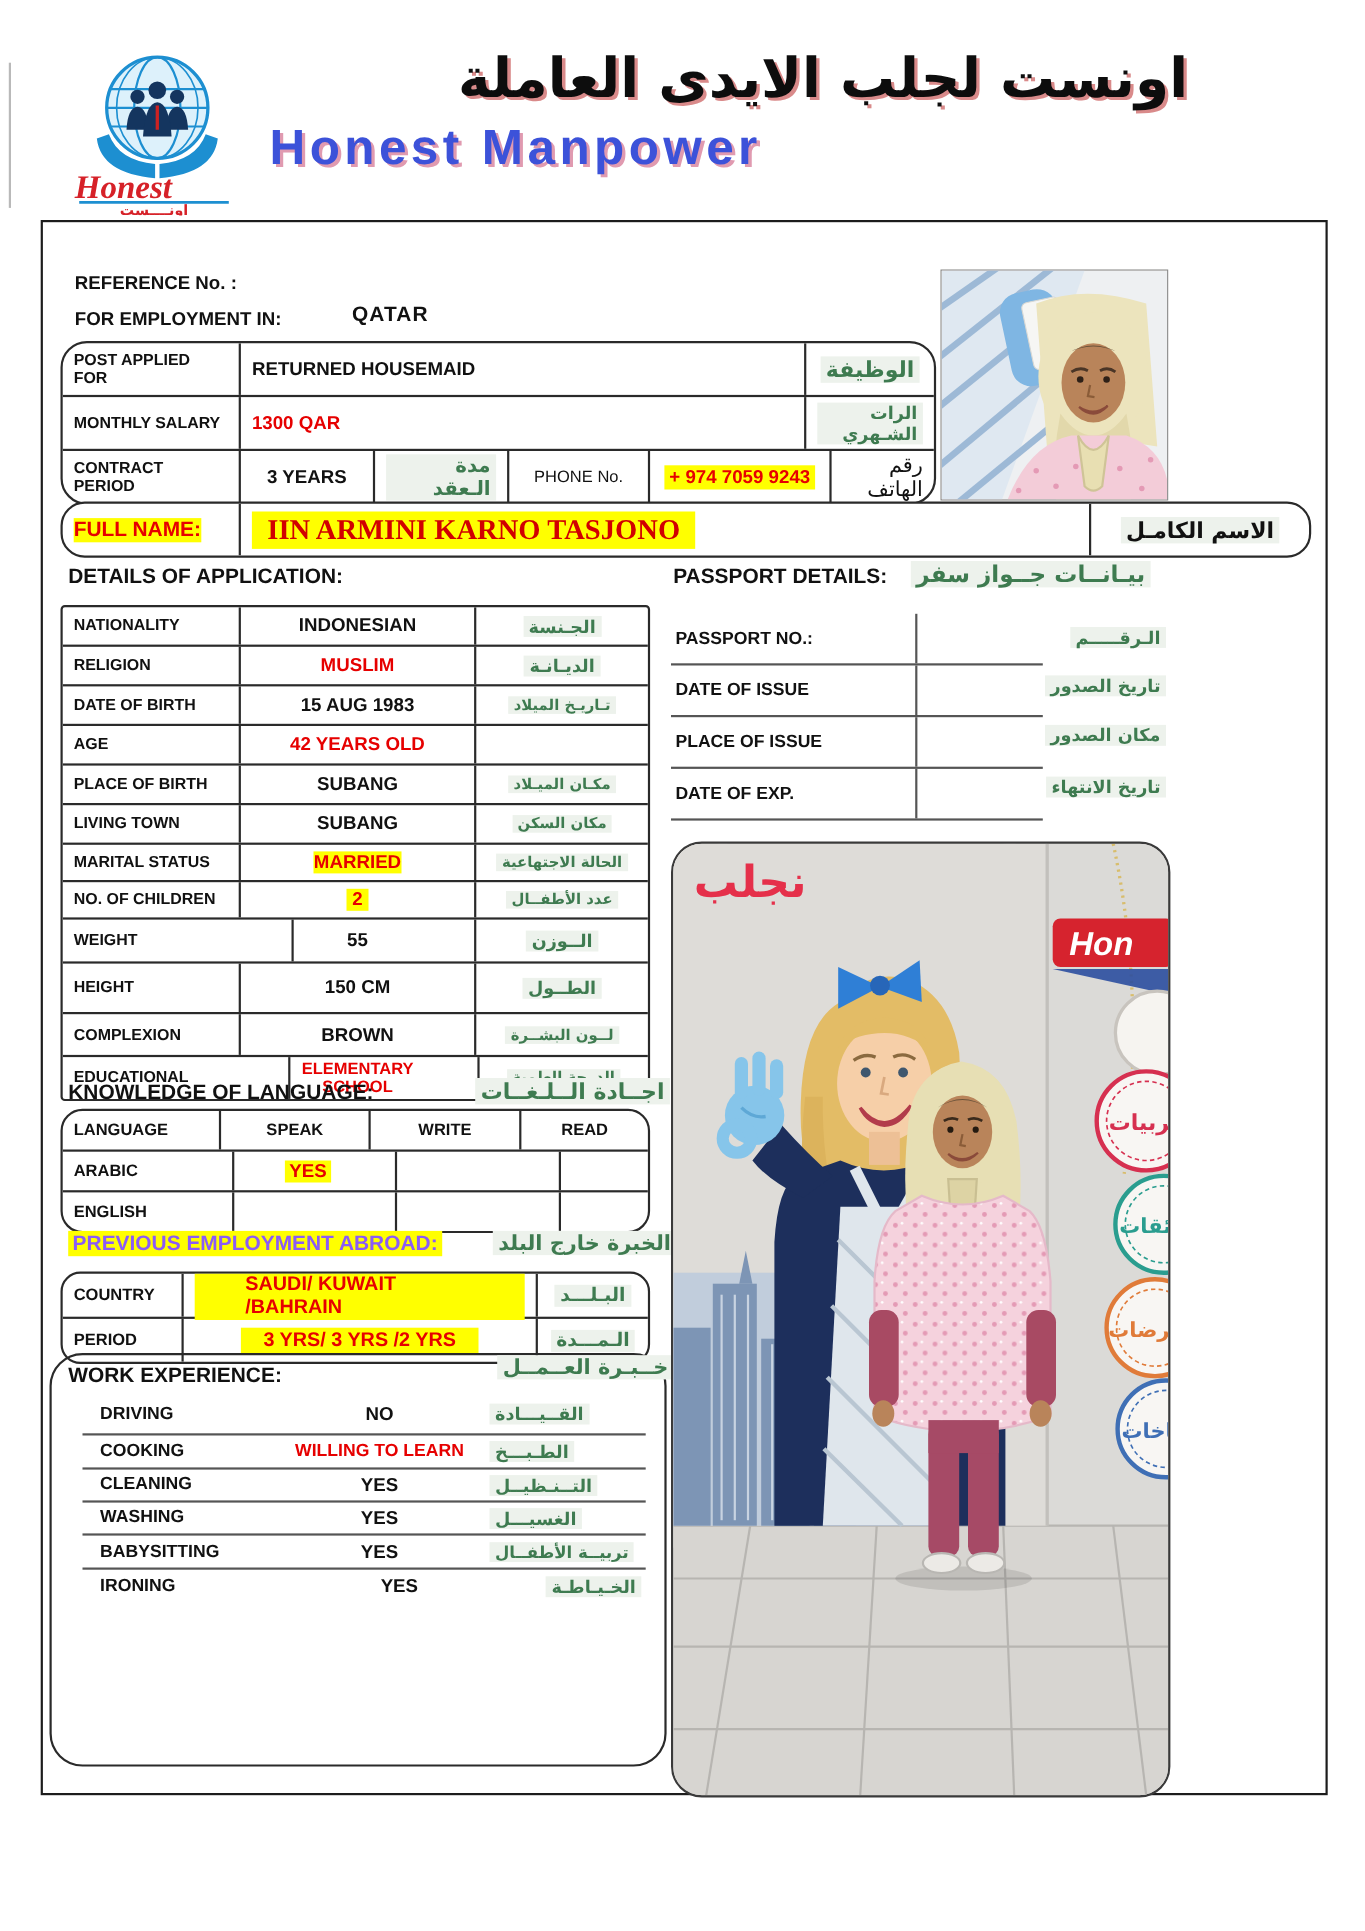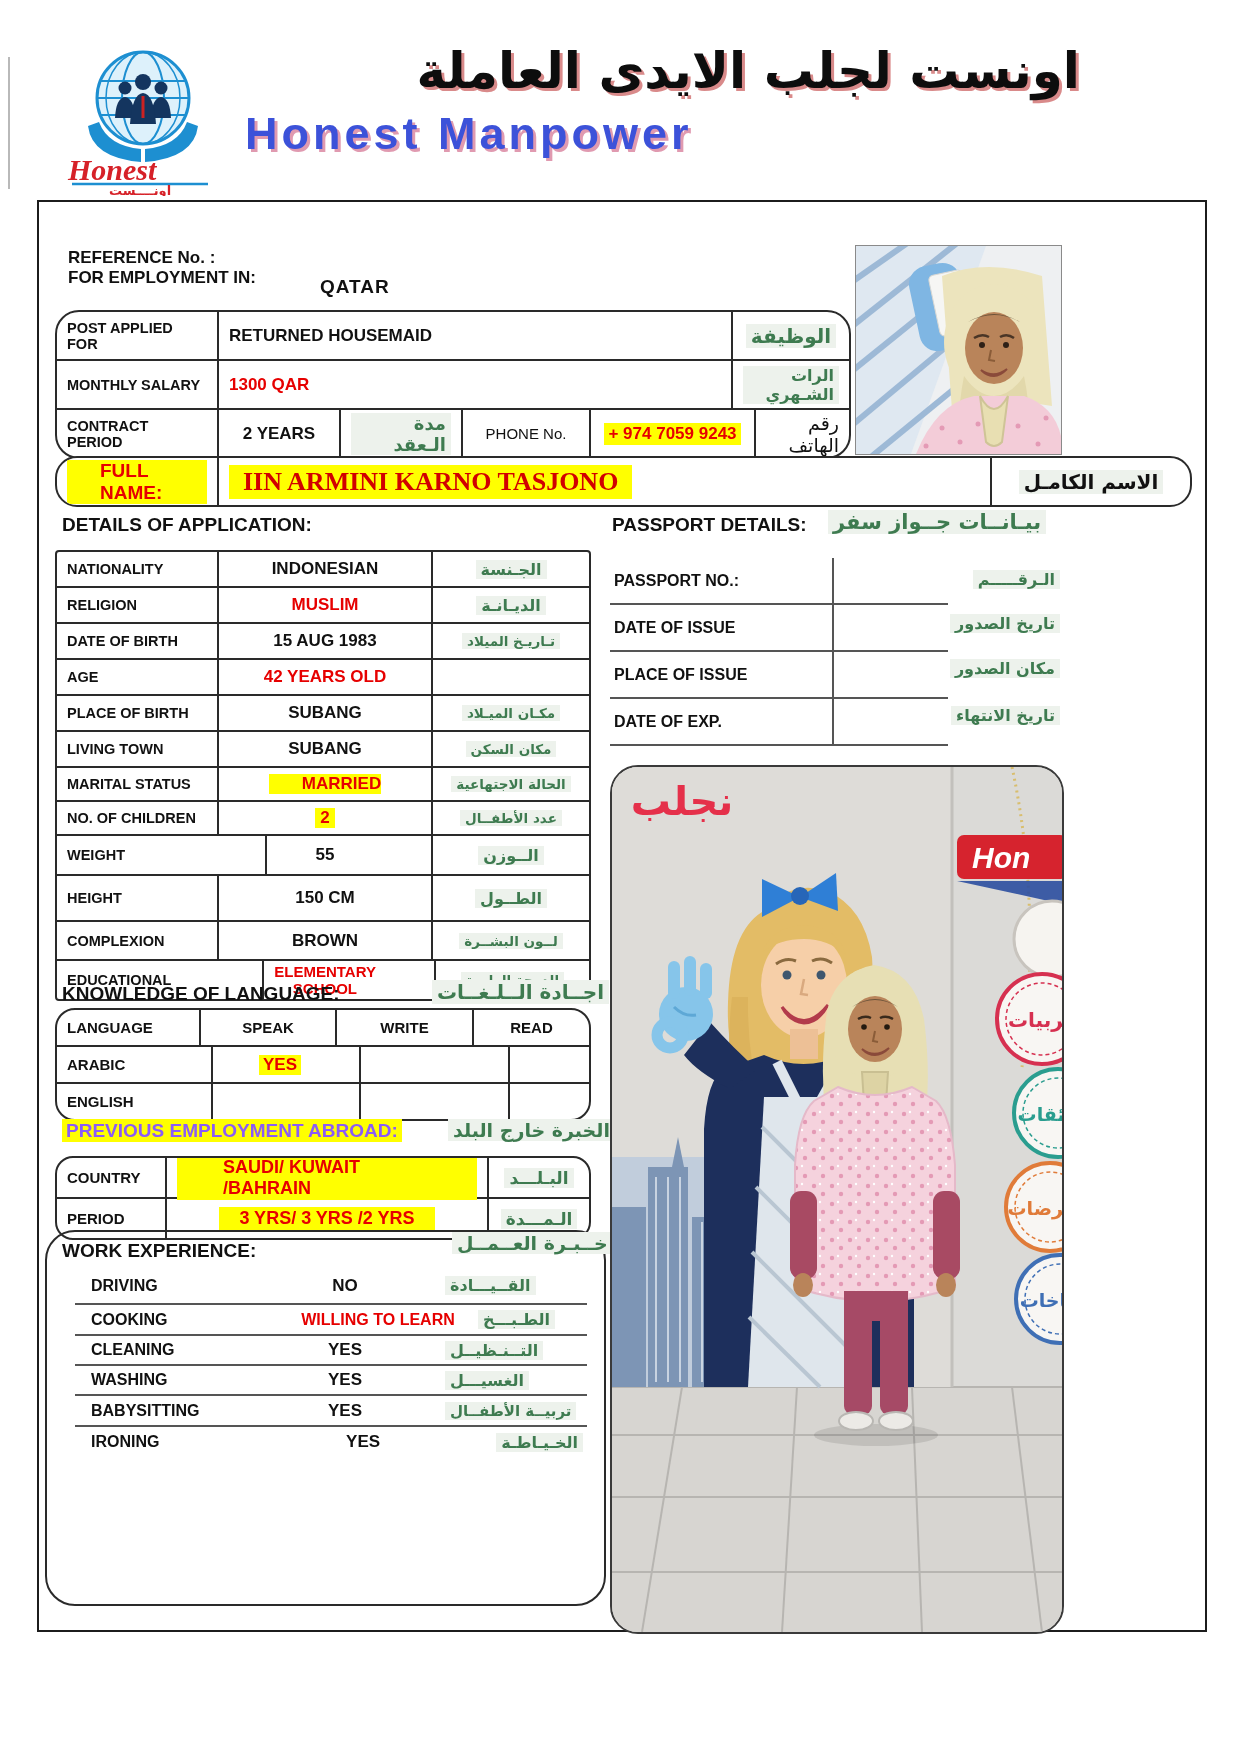--- a/index.html
+++ b/index.html
@@ -1,37 +1,37 @@
 <!DOCTYPE html>
 <html><head>
 <meta charset="utf-8">
 <style>
   html,body{margin:0;padding:0;background:#ffffff;}
   .page{position:relative;width:1241px;height:1755px;background:#fff;overflow:hidden;
         font-family:"Liberation Sans",sans-serif;color:#111;}
   .abs{position:absolute;}
   .ar{font-family:"DejaVu Sans",sans-serif;direction:rtl;}
   .green{color:#3e7b50;}
-  .red{color:#e60000;padding-left:33px;}
+  .red{color:#e60000;}
   .yel{background:#ffff00;}
   .hl{background:#edf2ec;padding:0 5px;}
   .b{font-weight:bold;}
 
   
   .left-rule{left:8px;top:57px;width:2px;height:132px;background:#b9b9b9;}
   .arabic-title{left:400px;top:42px;width:680px;text-align:right;font-size:50px;font-weight:bold;
     color:#0d0d0d;text-shadow:3px 3px 0 #d98a8a;}
   .company-name{left:245px;top:108px;font-size:45px;font-weight:bold;letter-spacing:4px;
     color:#3c52d9;text-shadow:3px 3px 0 #e09ab0;}
 
   
   .main-box{left:37px;top:200px;width:1166px;height:1428px;border:2px solid #1c1c1c;}
 
   .ref-label{left:68px;top:248px;font-size:17px;font-weight:bold;}
-  .emp-label{left:68px;top:268px;font-size:17px;font-weight:bold;}
+  .emp-label{left:68px;top:280px;font-size:17px;font-weight:bold;}
   .emp-value{left:320px;top:276px;font-size:19px;font-weight:bold;letter-spacing:1px;}
 
   
   .t1{left:55px;top:310px;width:792px;border:2px solid #2a2a2a;border-radius:24px;overflow:hidden;background:#fff;}
   .t1 .row{display:flex;height:47px;}
   .t1 .row + .row{border-top:2px solid #2a2a2a;}
   .cell{display:flex;align-items:center;border-left:2px solid #2a2a2a;padding:0 10px;box-sizing:border-box;}
   .cell:first-child{border-left:none;}
   .lblcell{width:160px;font-size:14.5px;font-weight:bold;}
   .t1 .valcell{flex:1;font-size:17px;font-weight:bold;}
@@ -166,21 +166,21 @@
     </div>
     <div class="row">
       <div class="cell lblcell">MONTHLY SALARY</div>
       <div class="cell valcell red">1300 QAR</div>
       <div class="cell arcell ar green b" style="font-size:16px;">
           <span class="hl">الرات الشـهري</span>
         </div>
     </div>
     <div class="row">
       <div class="cell lblcell">CONTRACT PERIOD</div>
-      <div class="cell w122 b" style="font-size:17px;">2 YEARS</div>
+      <div class="cell w122 b" style="font-size:17px;">3 YEARS</div>
       <div class="cell w122 ar green b" style="font-size:18px;">
           <span class="hl">مدة الـعقد</span>
         </div>
       <div class="cell w128">PHONE No.</div>
       <div class="cell w165">
           <span class="red b yel" style="font-size:17px;padding:1px 4px;">+ 974 7059 9243</span>
         </div>
       <div class="cell arflex ar">رقم الهاتف</div>
     </div>
   </div>

